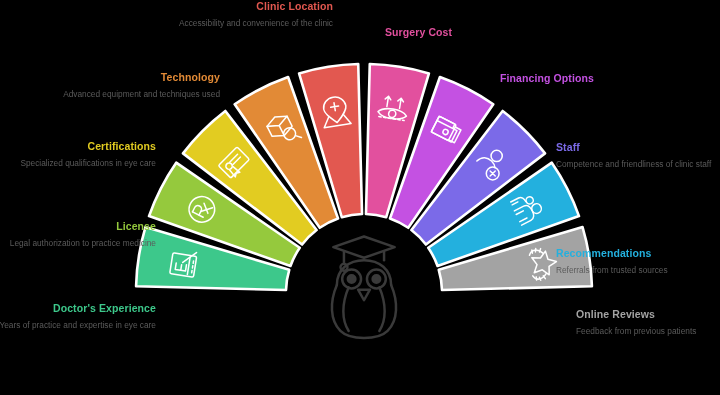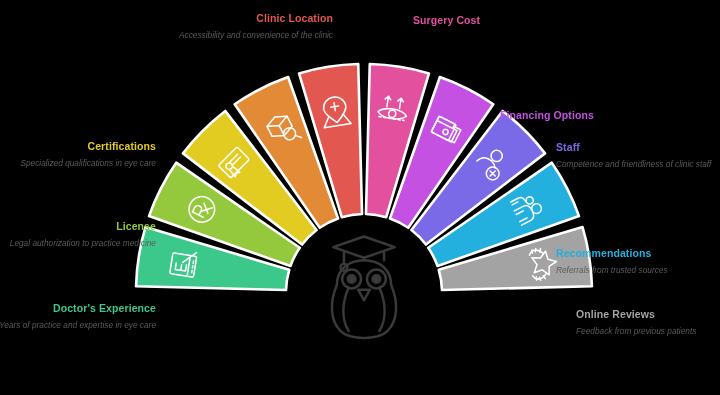--- a/index.html
+++ b/index.html
@@ -5,33 +5,33 @@
   html,body{margin:0;padding:0;}
   body{
     width:720px;height:395px;background:#000;overflow:hidden;
     font-family:"Liberation Sans", sans-serif;
     position:relative;
   }
   #stage{position:absolute;left:0;top:0;width:720px;height:395px;}
 
   .lbl{position:absolute;width:168px;}
   .lbl .title{font-weight:bold;font-size:10.5px;line-height:12px;margin:0 0 6px 0;letter-spacing:.1px;}
-  .lbl .desc{font-size:8.3px;line-height:11px;color:#5b5b5b;margin:0;font-style:italic;}
+  .lbl .desc{font-size:8.3px;line-height:11px;color:#5b5b5b;margin:0;}
   .lbl.right{text-align:left;}
   .lbl.left{text-align:right;}
 
   
   #lb-doctor  {left:-12px; top:302px;}
   #lb-license {left:-12px; top:220px;}
   #lb-cert    {left:-12px; top:140px;}
   #lb-tech    {left:52px;  top:71px;}
-  #lb-clinic  {left:165px; top:12px;}
+  #lb-clinic  {left:165px; top:0;}
 
   
-  #lb-surgery {left:385px; top:14px;margin-left:28px;}
+  #lb-surgery {left:385px; top:26px;}
   #lb-finance {left:500px; top:72px;}
   #lb-staff   {left:556px; top:141px;}
   #lb-recom   {left:556px; top:247px;}
   #lb-reviews {left:576px; top:308px;}
 
   svg{display:block;}
 </style>
 </head>
 <body>
 
@@ -166,30 +166,34 @@
     <p class="desc">Years of practice and expertise in eye care</p>
   </div>
   <div class="lbl left" id="lb-license">
     <p class="title" style="color: rgb(149, 201, 61);">License</p>
     <p class="desc">Legal authorization to practice medicine</p>
   </div>
   <div class="lbl left" id="lb-cert">
     <p class="title" style="color: rgb(226, 204, 33);">Certifications</p>
     <p class="desc">Specialized qualifications in eye care</p>
   </div>
+  <div class="lbl left" id="lb-tech">
+    <p class="title" style="color: rgb(226, 138, 54);">Technology</p>
+    <p class="desc">Advanced equipment and techniques used</p>
+  </div>
   <div class="lbl left" id="lb-clinic">
     <p class="title" style="color: rgb(226, 88, 80);">Clinic Location</p>
     <p class="desc">Accessibility and convenience of the clinic</p>
   </div>
 
   <div class="lbl right" id="lb-surgery">
     <p class="title" style="color: rgb(226, 80, 158);">Surgery Cost</p>
   </div>
   <div class="lbl right" id="lb-finance">
-    <p class="title" style="color: rgb(196, 81, 226); margin-top: 37px;">Financing Options</p>
+    <p class="title" style="color: rgb(196, 81, 226);">Financing Options</p>
   </div>
   <div class="lbl right" id="lb-staff">
     <p class="title" style="color: rgb(123, 106, 232);">Staff</p>
     <p class="desc">Competence and friendliness of clinic staff</p>
   </div>
   <div class="lbl right" id="lb-recom">
     <p class="title" style="color: rgb(35, 176, 222);">Recommendations</p>
     <p class="desc">Referrals from trusted sources</p>
   </div>
   <div class="lbl right" id="lb-reviews">

